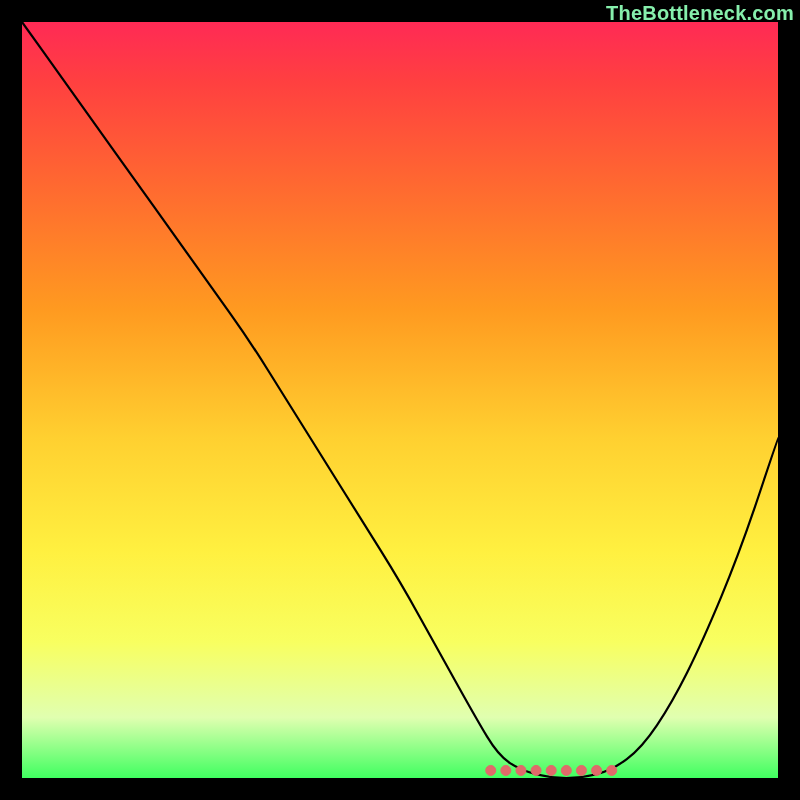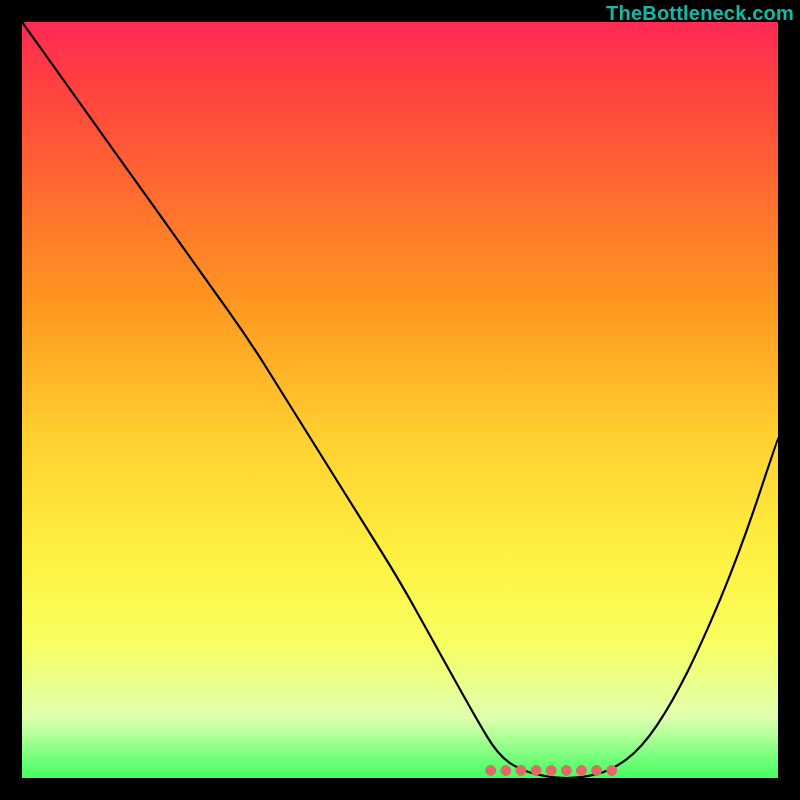--- a/index.html
+++ b/index.html
@@ -31,21 +31,21 @@
       #fff040 70%,
       #f8ff60 82%,
       #e0ffb0 92%,
       #40ff60 100%);
     overflow: hidden;
   }
   .watermark {
     position: absolute;
     top: 2px;
     right: 6px;
-    color: #14b8a6;
+    color: #86efac;
     font-size: 20px;
     font-weight: 600;
     letter-spacing: 0.2px;
     pointer-events: none;
   }
   svg.curve {
     position: absolute;
     inset: 0;
     width: 100%;
     height: 100%;

